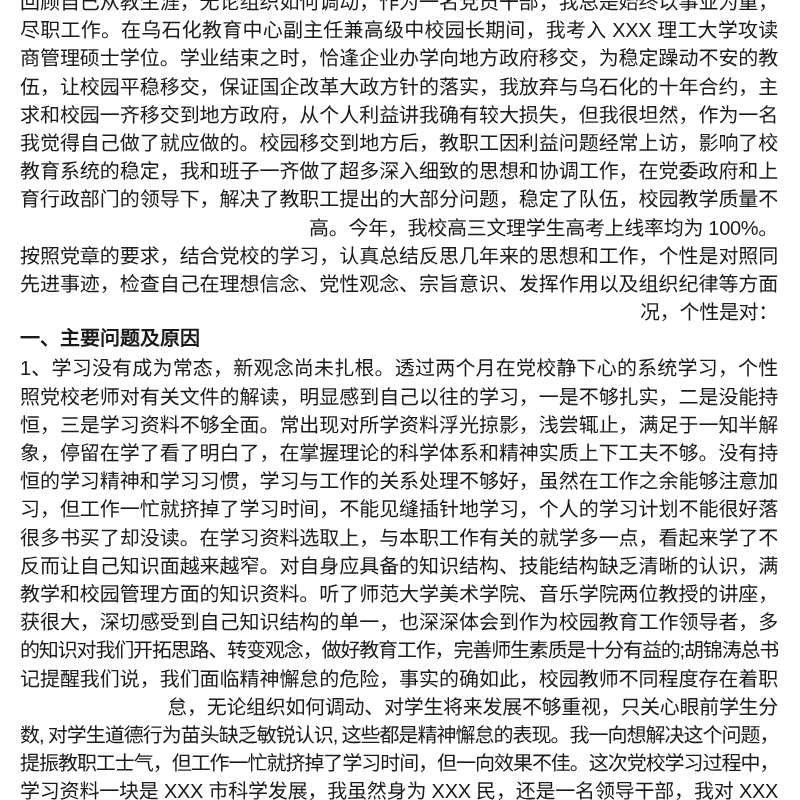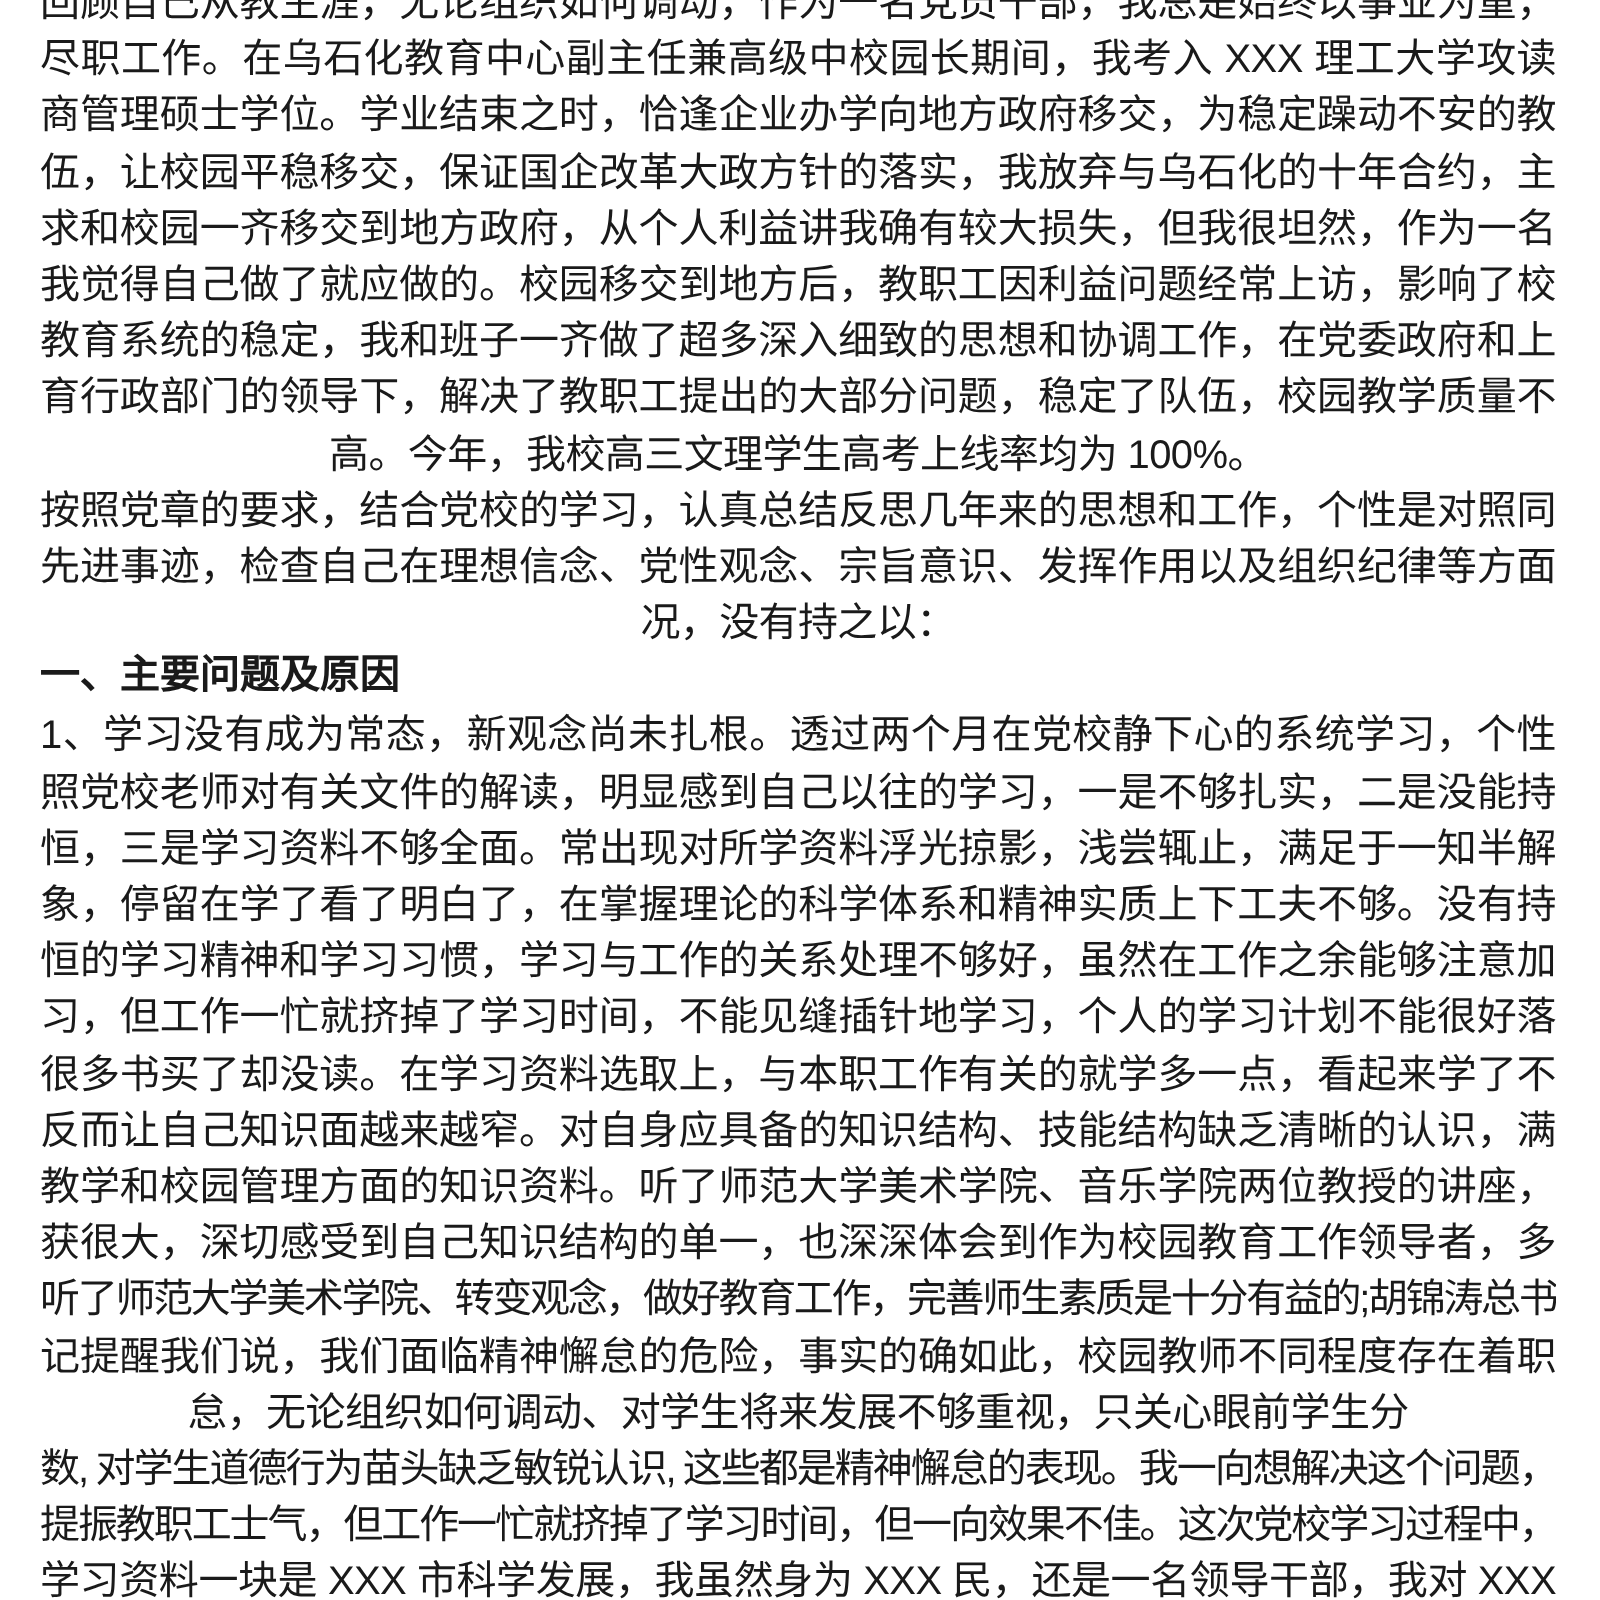--- a/index.html
+++ b/index.html
@@ -31,21 +31,21 @@
     text-align: justify;
     text-align-last: justify;
     letter-spacing: -0.3px;
   }
   .body-tight {
     text-align: justify;
     text-align-last: justify;
     letter-spacing: -1.4px;
   }
   .end {
-    text-align: center;
+    text-align: right;
     letter-spacing: -0.3px;
   }
   .heading {
     font-weight: bold;
     text-align: left;
     letter-spacing: 0;
     font-family: Liberation Mono, monospace;
   }
 </style>
 </head>
@@ -56,31 +56,31 @@
     <div class="line body">尽职工作。在乌石化教育中心副主任兼高级中校园长期间，我考入 XXX 理工大学攻读习工</div>
     <div class="line body">商管理硕士学位。学业结束之时，恰逢企业办学向地方政府移交，为稳定躁动不安的教师队</div>
     <div class="line body">伍，让校园平稳移交，保证国企改革大政方针的落实，我放弃与乌石化的十年合约，主动要</div>
     <div class="line body">求和校园一齐移交到地方政府，从个人利益讲我确有较大损失，但我很坦然，作为一名党员</div>
     <div class="line body">我觉得自己做了就应做的。校园移交到地方后，教职工因利益问题经常上访，影响了校园和</div>
     <div class="line body">教育系统的稳定，我和班子一齐做了超多深入细致的思想和协调工作，在党委政府和上级教</div>
     <div class="line body">育行政部门的领导下，解决了教职工提出的大部分问题，稳定了队伍，校园教学质量不断提</div>
     <div class="line end">高。今年，我校高三文理学生高考上线率均为 100%。</div>
     <div class="line body">按照党章的要求，结合党校的学习，认真总结反思几年来的思想和工作，个性是对照同学的</div>
     <div class="line body">先进事迹，检查自己在理想信念、党性观念、宗旨意识、发挥作用以及组织纪律等方面的状</div>
-    <div class="line end">况，没有持之以：</div>
+    <div class="line end">况，个性是对：</div>
     <div class="line heading">一、主要问题及原因</div>
     <div class="line body">1、学习没有成为常态，新观念尚未扎根。透过两个月在党校静下心的系统学习，个性是对</div>
     <div class="line body">照党校老师对有关文件的解读，明显感到自己以往的学习，一是不够扎实，二是没能持之以</div>
     <div class="line body">恒，三是学习资料不够全面。常出现对所学资料浮光掠影，浅尝辄止，满足于一知半解的现</div>
     <div class="line body">象，停留在学了看了明白了，在掌握理论的科学体系和精神实质上下工夫不够。没有持之以</div>
     <div class="line body">恒的学习精神和学习习惯，学习与工作的关系处理不够好，虽然在工作之余能够注意加强学</div>
     <div class="line body">习，但工作一忙就挤掉了学习时间，不能见缝插针地学习，个人的学习计划不能很好落实，</div>
     <div class="line body">很多书买了却没读。在学习资料选取上，与本职工作有关的就学多一点，看起来学了不少，</div>
     <div class="line body">反而让自己知识面越来越窄。对自身应具备的知识结构、技能结构缺乏清晰的认识，满足于</div>
     <div class="line body">教学和校园管理方面的知识资料。听了师范大学美术学院、音乐学院两位教授的讲座，我收</div>
     <div class="line body">获很大，深切感受到自己知识结构的单一，也深深体会到作为校园教育工作领导者，多方面</div>
-    <div class="line body-tight">听了师范大学美术学院、转变观念，做好教育工作，完善师生素质是十分有益的;胡锦涛总书</div>
+    <div class="line body-tight">的知识对我们开拓思路、转变观念，做好教育工作，完善师生素质是十分有益的;胡锦涛总书</div>
     <div class="line body">记提醒我们说，我们面临精神懈怠的危险，事实的确如此，校园教师不同程度存在着职业倦</div>
     <div class="line end">怠，无论组织如何调动、对学生将来发展不够重视，只关心眼前学生分</div>
     <div class="line body-tight">数, 对学生道德行为苗头缺乏敏锐认识, 这些都是精神懈怠的表现。我一向想解决这个问题，</div>
     <div class="line body-tight">提振教职工士气，但工作一忙就挤掉了学习时间，但一向效果不佳。这次党校学习过程中，</div>
     <div class="line body">学习资料一块是 XXX 市科学发展，我虽然身为 XXX 民，还是一名领导干部，我对 XXX 的发</div>
   </div>
 
 </body></html>

